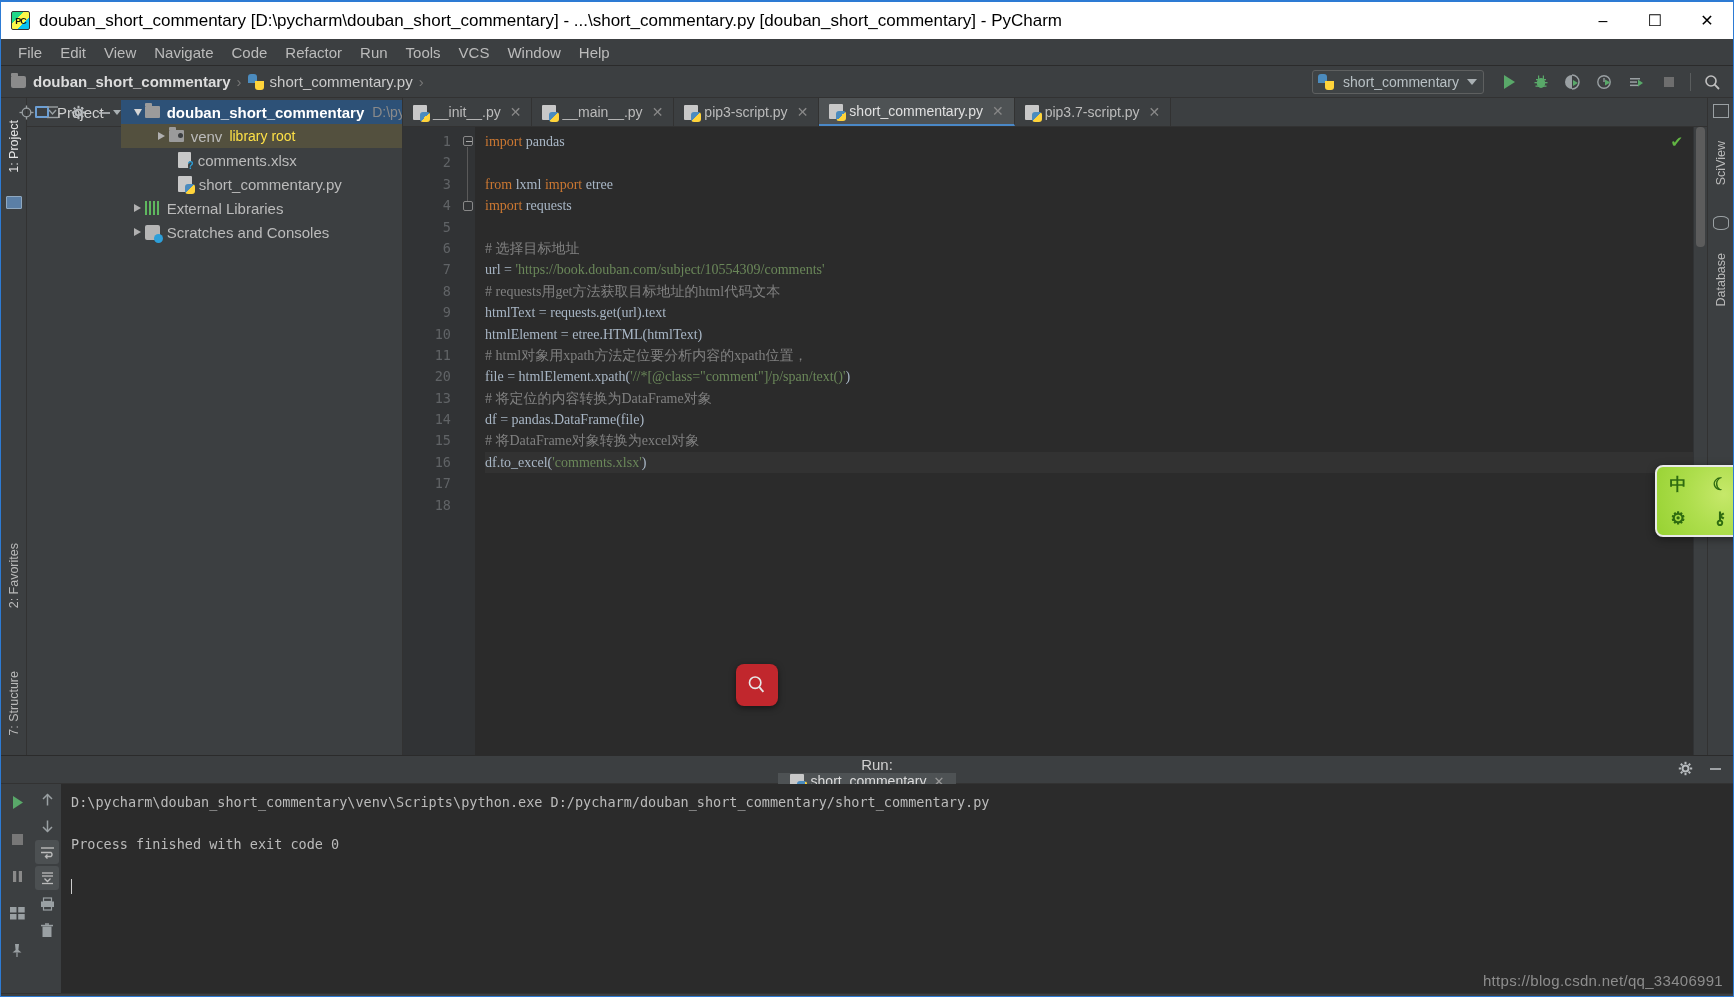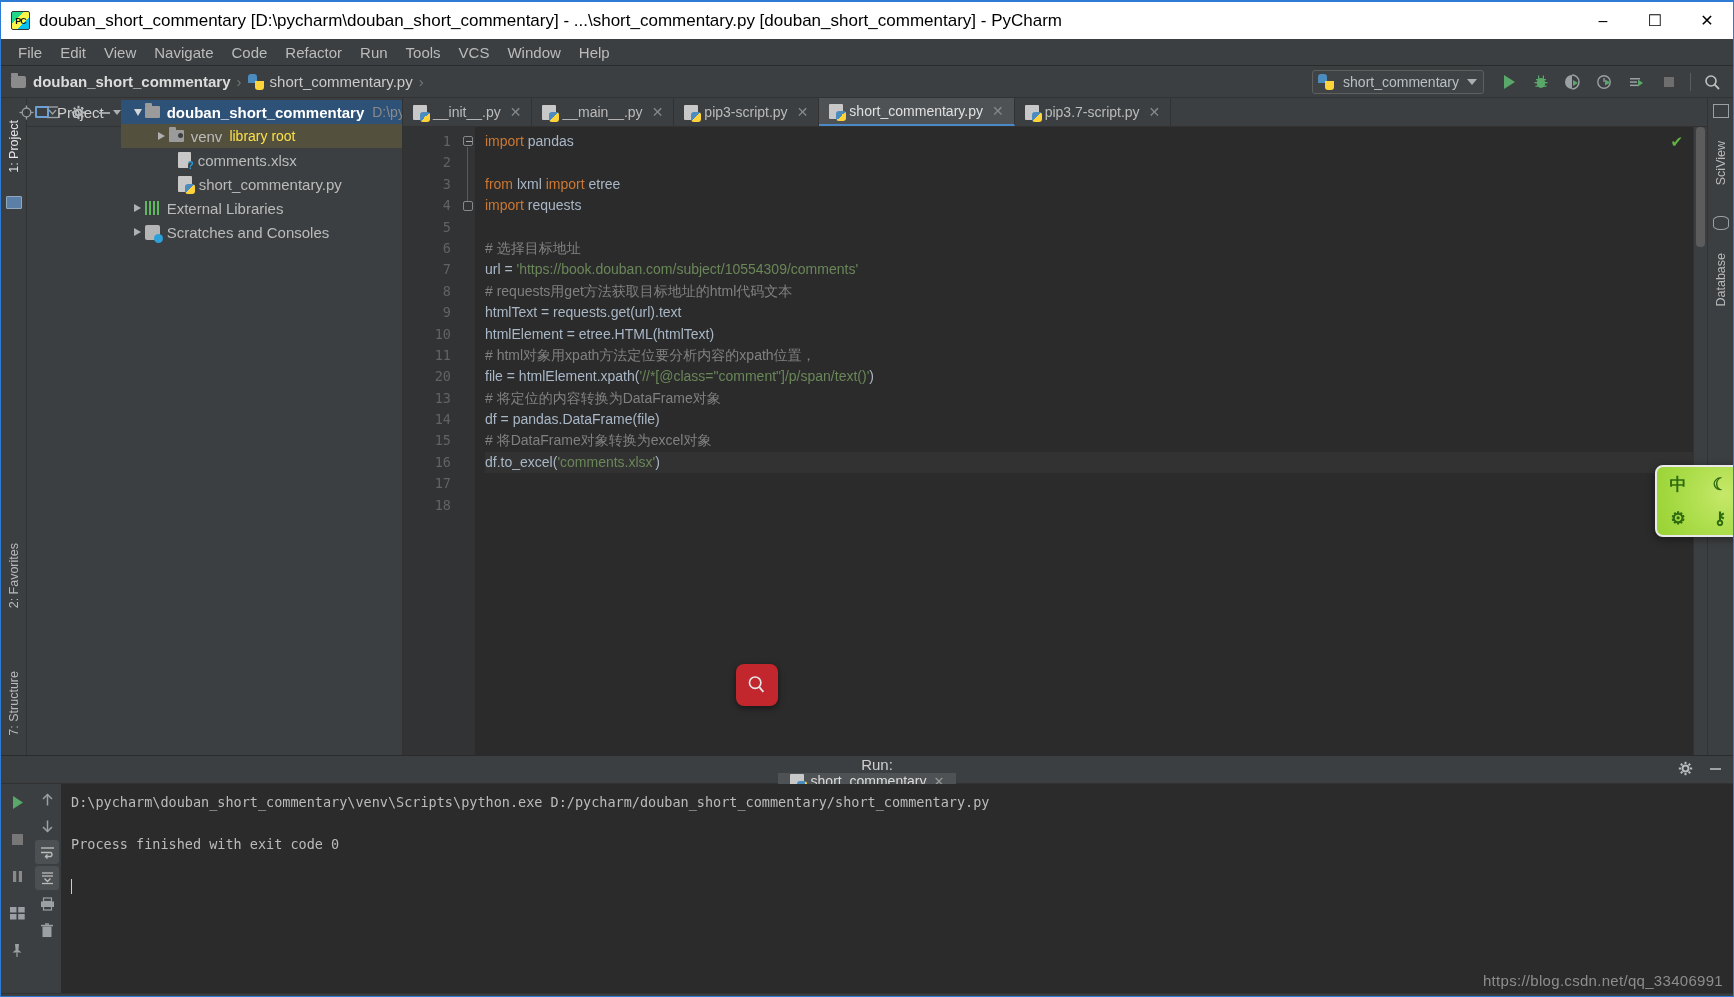--- a/index.html
+++ b/index.html
@@ -198,21 +198,21 @@
   .gutter { width:58px; background:#313335; padding-top:4px; flex:none; text-align:right; }
   .gutter .ln { height:21.4px; line-height:21.4px; font-family:"DejaVu Sans Mono", monospace; font-size:13.5px; color:#606366; padding-right:10px; }
   .foldcol { width:14px; background:#313335; padding-top:4px; flex:none; position:relative; }
   .fold-box { position:absolute; left:2px; width:10px; height:10px; border:1px solid #888; border-radius:2px; background:#313335; }
   .fold-box::after{content:"";position:absolute;left:2px;top:4px;width:6px;height:1px;background:#aaa;}
   .fold-box.open::after{content:"";}
   .fold-line { position:absolute; left:6px; width:1px; background:#5a5a5a; }
   .fold-end { position:absolute; left:2px; width:10px; height:10px; border:1px solid #888; border-radius:2px; background:#313335; }
   .code {
     flex:1; padding:4px 0 0 10px;
-    font-family:Liberation Sans, sans-serif;
+    font-family:Liberation Serif, serif;
     font-size:14px; color:#a9b7c6;
     position:relative;
   }
   .cl { height:21.4px; line-height:21.4px; white-space:pre; }
   .cl.cur { background:#323232; }
   .kw { color:#cc7832; }
   .str { color:#6a8759; }
   .cmt { color:#808080; }
 
   .right-gut { width:14px; background:#3c3f41; border-left:1px solid #313335; position:relative; flex:none; }

